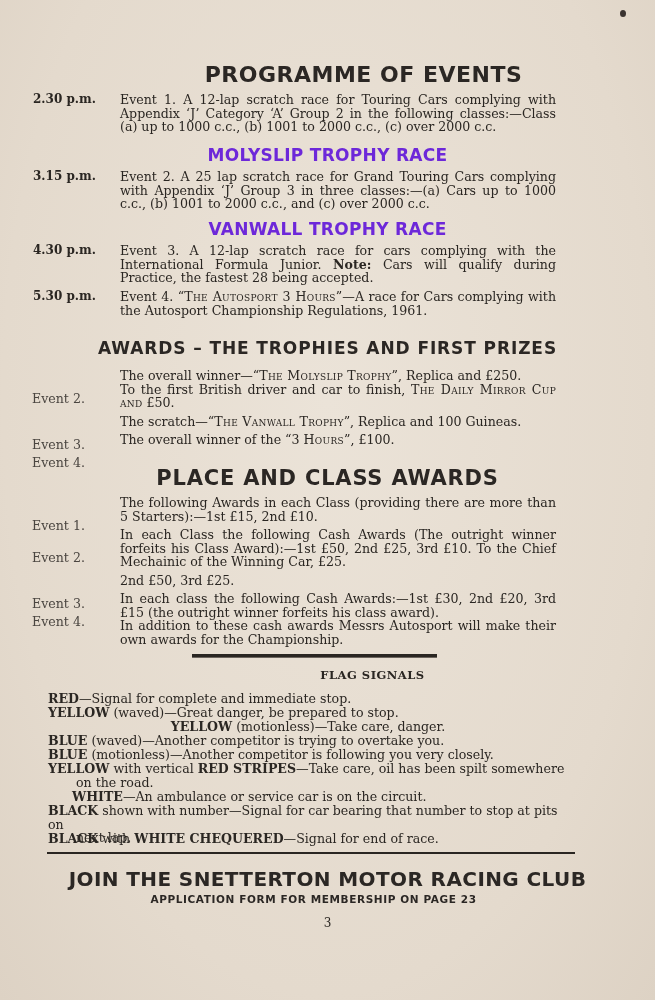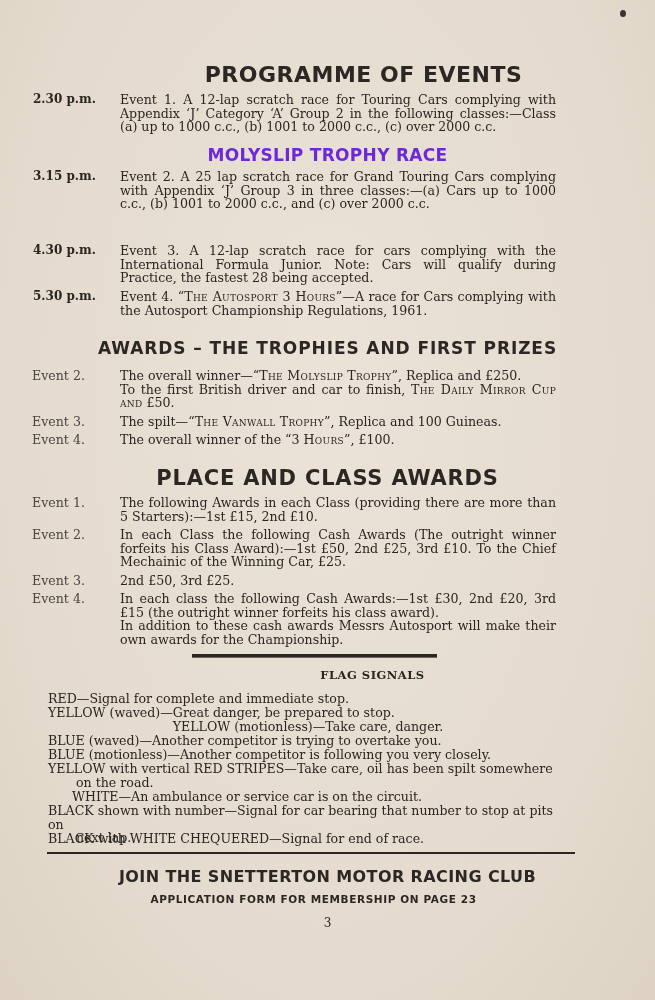--- a/index.html
+++ b/index.html
@@ -23,41 +23,41 @@
   .h-mid {
     position: absolute; left: 0; width: 655px; text-align: center;
     font-family: "DejaVu Sans", "Liberation Sans", sans-serif;
     font-weight: bold; color: #6d28d9; font-size: 17px; letter-spacing: 0.3px;
   }
 
   .row { position: absolute; left: 0; width: 655px; font-size: 12.6px; line-height: 13.5px; }
   .row .lbl { position: absolute; white-space: nowrap; }
   .row .txt { position: absolute; left: 120px; width: 436px; text-align: justify; }
   .lbl.time { left: 33px; font-weight: bold; font-size: 12px; }
-  .lbl.evt { left: 32px; color: #4a4540; }
+  .lbl.evt { left: 32px; color: #4a4540; margin-top: 23px; }
   .sc { font-variant: small-caps; letter-spacing: 0.3px; }
-  b { font-weight: normal; }
+  b { font-weight: bold; }
 
   .rule-short {
     position: absolute; left: 192px; width: 245px; height: 3px; top: 654px;
     background: #2a2622; border-bottom: 1px solid #6c655e;
   }
   .flag-title { position: absolute; left: 0; width: 655px; text-align: center; top: 668px;
     font-size: 11.5px; font-weight: bold; letter-spacing: 0.5px; padding-left: 45px; }
   .flag { position: absolute; left: 48px; width: 520px; font-size: 12.6px; line-height: 13.5px; }
   .flag .cont { padding-left: 28px; }
 
   .rule-long {
     position: absolute; left: 47px; width: 528px; top: 852px; height: 2px;
     background: #2a2622; box-shadow: 0 3px 0 -1px #6c655e;
   }
   .join {
     position: absolute; left: 0; width: 655px; text-align: center; top: 867px;
     font-family: "DejaVu Sans", "Liberation Sans", sans-serif; font-weight: bold;
-    font-size: 16px; letter-spacing: 0.4px; color: #2b2724;
+    font-size: 20px; letter-spacing: 0.4px; color: #2b2724;
   }
   .app {
     position: absolute; left: 0; width: 627px; text-align: center; top: 893px;
     font-family: "DejaVu Sans", "Liberation Sans", sans-serif; font-weight: bold;
     font-size: 10.5px; letter-spacing: 0.6px; color: #2b2724;
   }
   .pagenum { position: absolute; left: 0; width: 655px; text-align: center; top: 916px; font-size: 12px; }
 </style>
 </head>
 <body>
@@ -72,20 +72,21 @@
     <div class="txt">Event 1. A 12-lap scratch race for Touring Cars complying with Appendix ‘J’ Category ‘A’ Group 2 in the following classes:—Class (a) up to 1000 c.c., (b) 1001 to 2000 c.c., (c) over 2000 c.c.</div>
   </div>
 
   <div class="h-mid" style="top:145px;">MOLYSLIP TROPHY RACE</div>
 
   <div class="row" style="top:170px;">
     <span class="lbl time">3.15 p.m.</span>
     <div class="txt">Event 2. A 25 lap scratch race for Grand Touring Cars complying with Appendix ‘J’ Group 3 in three classes:—(a) Cars up to 1000 c.c., (b) 1001 to 2000 c.c., and (c) over 2000 c.c.</div>
   </div>
 
+  <div class="h-mid" style="top:219px;">VANWALL TROPHY RACE</div>
 
   <div class="row" style="top:244px;">
     <span class="lbl time">4.30 p.m.</span>
     <div class="txt"><span>Event 3. A 12-lap scratch race for cars complying with the International Formula Junior. </span><b>Note:</b><span> Cars will qualify during Practice, the fastest 28 being accepted.</span></div>
   </div>
 
   <div class="row" style="top:290px;">
     <span class="lbl time">5.30 p.m.</span>
     <div class="txt"><span>Event 4. “</span><span class="sc">The Autosport 3 Hours</span><span>”—A race for Cars complying with the Autosport Championship Regulations, 1961.</span></div>
   </div>
@@ -95,21 +96,21 @@
   <div class="row" style="top:369px;">
     <span class="lbl evt">Event 2.</span>
     <div class="txt">
       <span>The overall winner—“</span><span class="sc">The Molyslip Trophy</span><span>”, Replica and £250.</span><br>
       <span>To the first British driver and car to finish, </span><span class="sc">The Daily Mirror Cup and</span><span> £50.</span>
     </div>
   </div>
 
   <div class="row" style="top:415px;">
     <span class="lbl evt">Event 3.</span>
-    <div class="txt"><span>The spilt—“</span><span class="sc">The Vanwall Trophy</span><span>”, Replica and 100 Guineas.</span></div>
+    <div class="txt"><span>The scratch—“</span><span class="sc">The Vanwall Trophy</span><span>”, Replica and 100 Guineas.</span></div>
   </div>
 
   <div class="row" style="top:433px;">
     <span class="lbl evt">Event 4.</span>
     <div class="txt"><span>The overall winner of the “3 </span><span class="sc">Hours</span><span>”, £100.</span></div>
   </div>
 
   <div class="h-big" style="top:466px;font-size:21px;letter-spacing:0.8px;">PLACE AND CLASS AWARDS</div>
 
   <div class="row" style="top:496px;">

